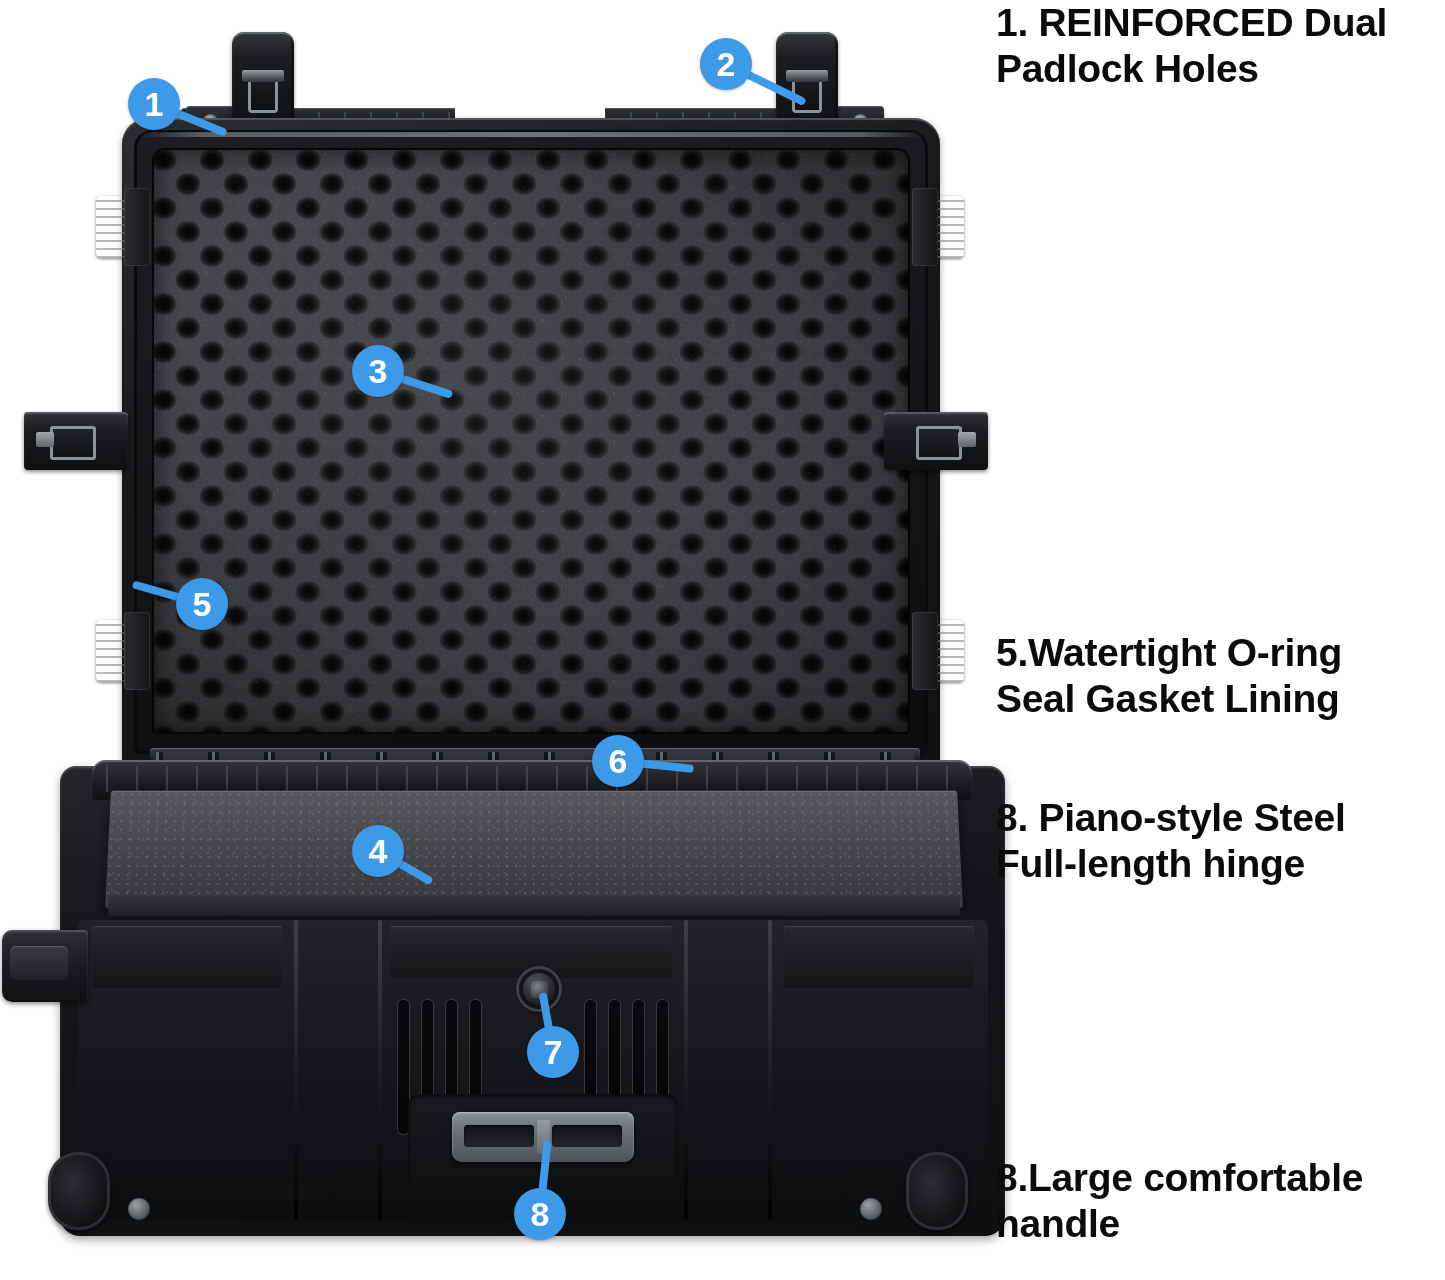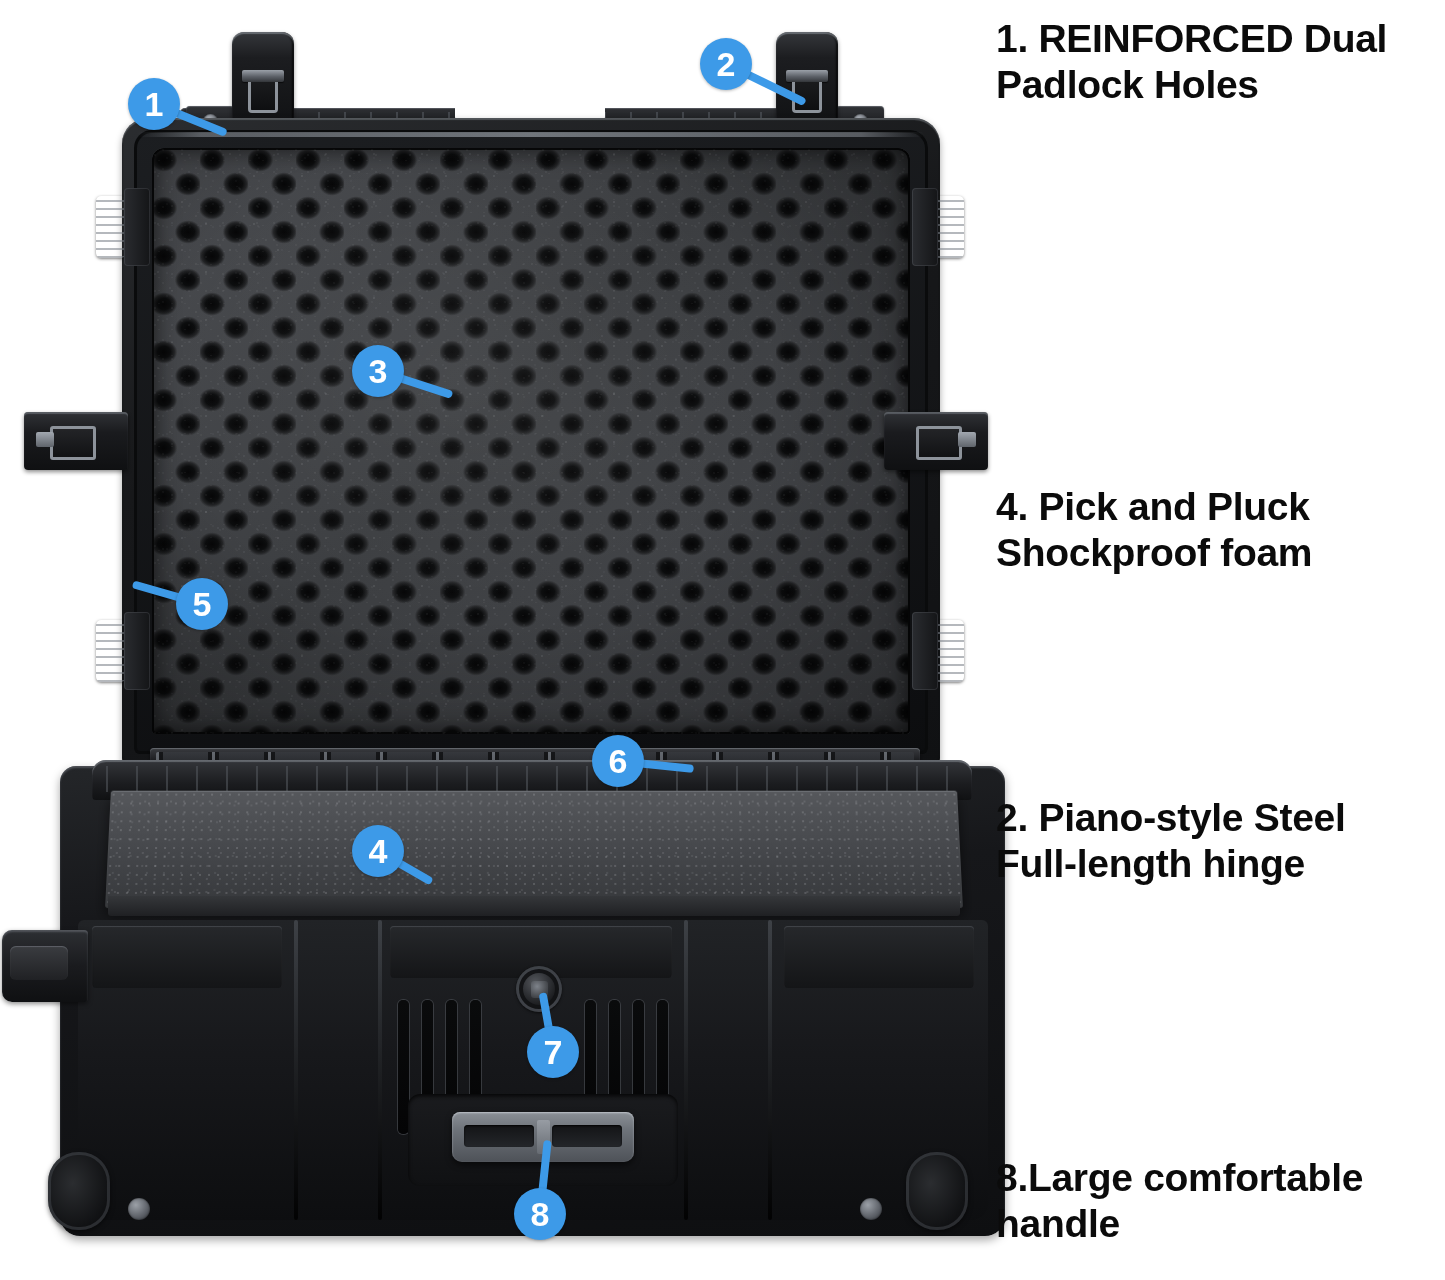--- a/index.html
+++ b/index.html
@@ -673,23 +673,23 @@
           <div class="callout-dot" style="background: rgb(61, 154, 232);">7</div>
         </div>
         <div class="callout" style="left: 514px; top: 1188px;">
           <div class="leader" style="left: 26px; top: 22px; width: 74px; transform: rotate(276deg);"></div>
           <div class="callout-dot" style="background: rgb(61, 154, 232);">8</div>
         </div>
       </div>
   </div>
 
   <div id="feature-list">
-      <div class="feature-item" style="top: 0px; margin-top: 16px;">1. REINFORCED Dual
+      <div class="feature-item" style="top: 0px;">1. REINFORCED Dual
 Padlock Holes</div>
-      <div class="feature-item" style="top: 484px;">4. Pick and Pluck
-Shockproof foam</div>
-      <div class="feature-item" style="top: 795px;">2. Piano-style Steel
+      <div class="feature-item" style="top: 630px;">5.Watertight O-ring
+Seal Gasket Lining</div>
+      <div class="feature-item" style="top: 795px;">8. Piano-style Steel
 Full-length hinge</div>
       <div class="feature-item" style="top: 1155px;">8.Large comfortable
 handle</div>
     </div>
 
 </div>
 
 </body></html>

